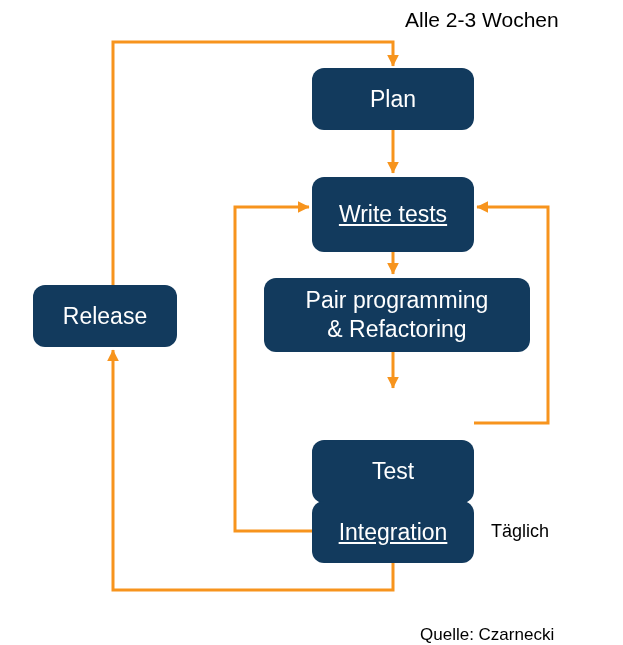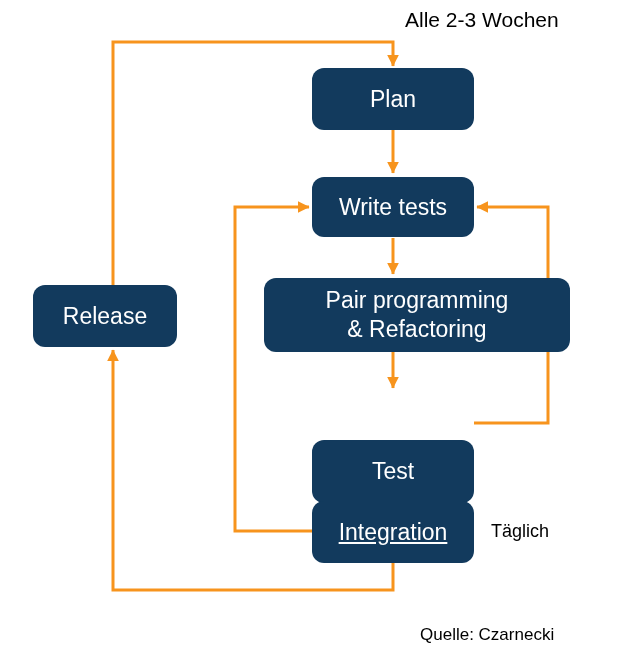--- a/index.html
+++ b/index.html
@@ -37,22 +37,22 @@
     border-radius: 12px;
     display: flex;
     align-items: center;
     justify-content: center;
     text-align: center;
     font-size: 23px;
     line-height: 1.25;
     white-space: pre-line;
   }
   .node-plan        { left: 312px; top:  68px; width: 162px; height: 62px; }
-  .node-write-tests { left: 312px; top: 177px; width: 162px; height: 60px; }
-  .node-pair        { left: 264px; top: 278px; width: 306px; height: 74px; }
+  .node-write-tests { left: 312px; top: 177px; width: 162px; height: 75px; text-decoration: underline; }
+  .node-pair        { left: 264px; top: 278px; width: 266px; height: 74px; }
   .node-test        { left: 312px; top: 392px; width: 162px; height: 63px; margin-top: 48px; }
   .node-integration { left: 312px; top: 501px; width: 162px; height: 62px; text-decoration: underline; }
   .node-release     { left:  33px; top: 285px; width: 144px; height: 62px; }
   .note {
     position: absolute;
     color: var(--note-text);
     white-space: nowrap;
   }
   .note-cycle  { left: 405px; top:  8px; font-size: 21px; }
   .note-daily  { left: 491px; top: 521px; font-size: 18px; }

